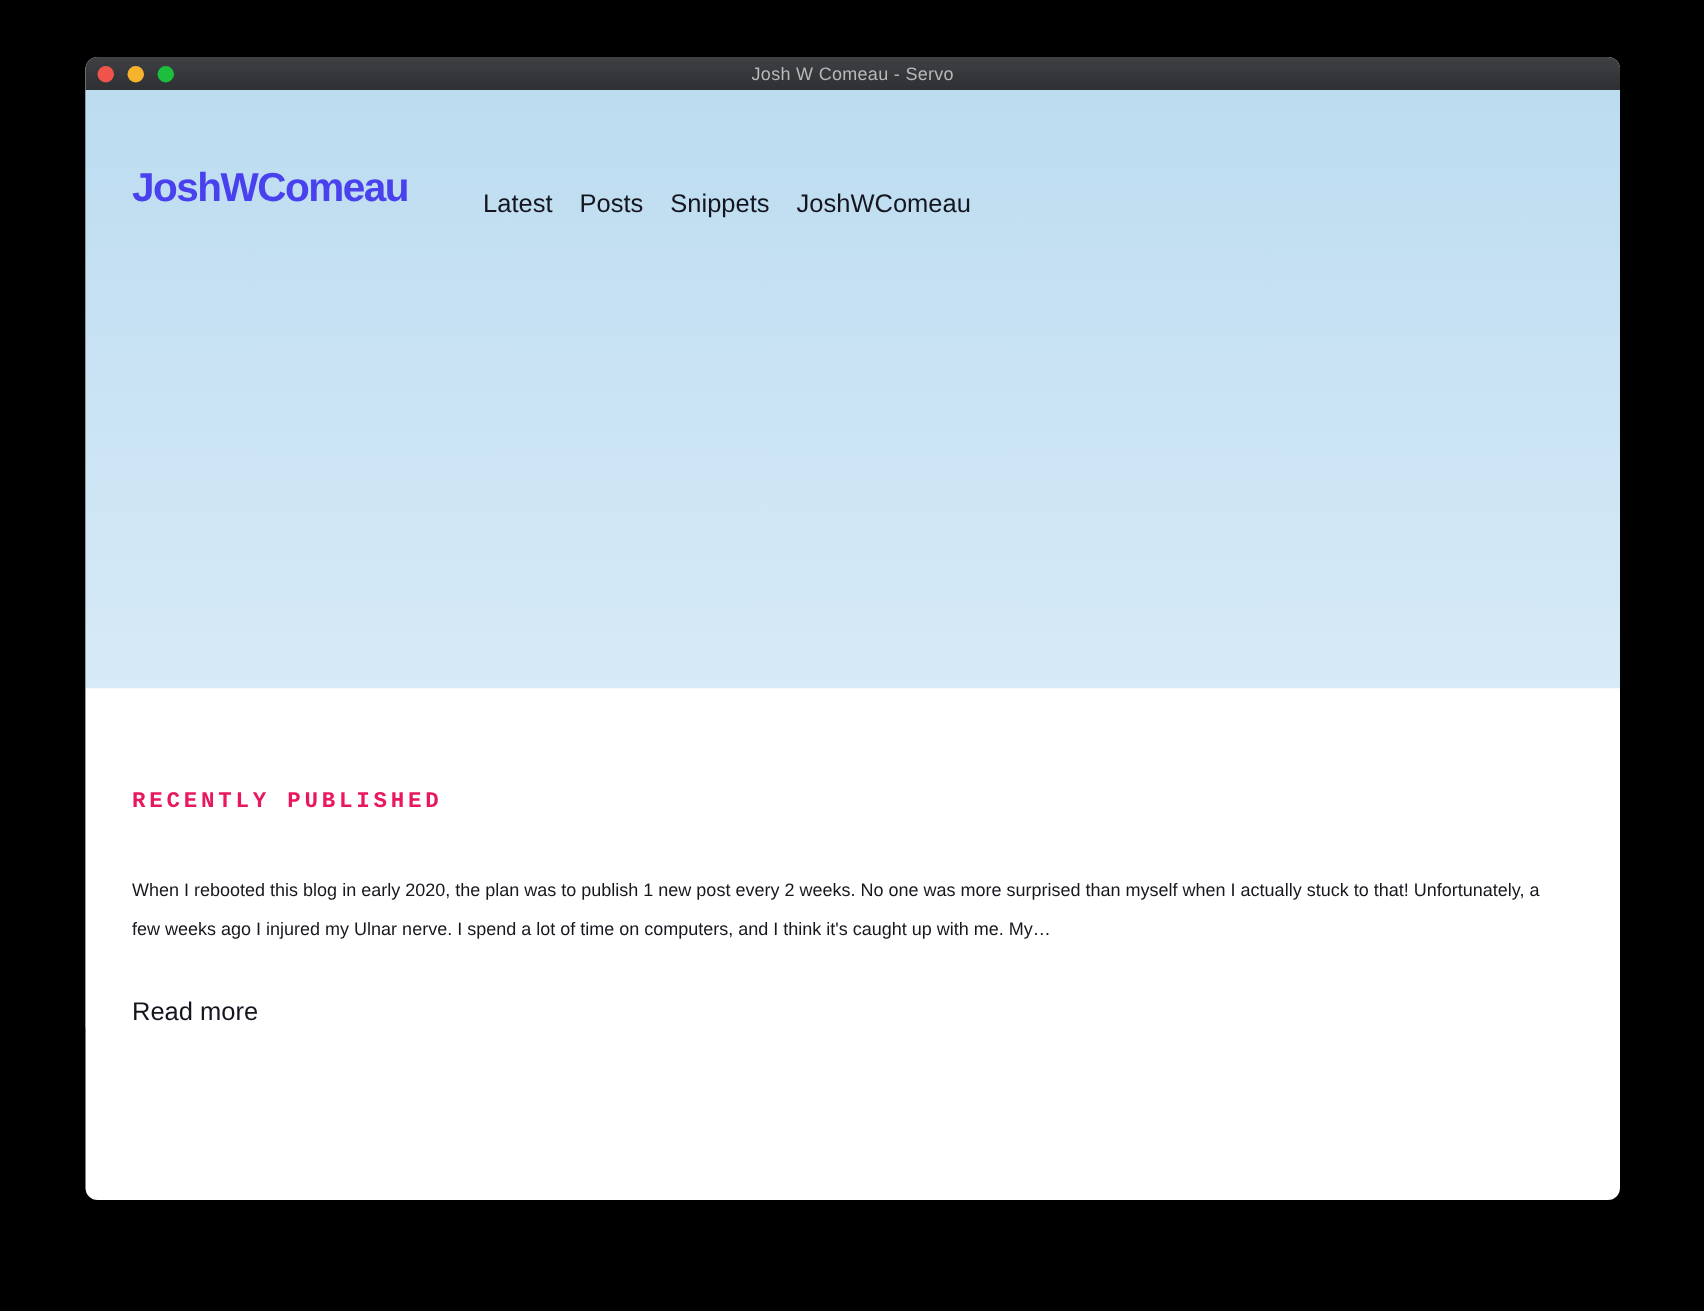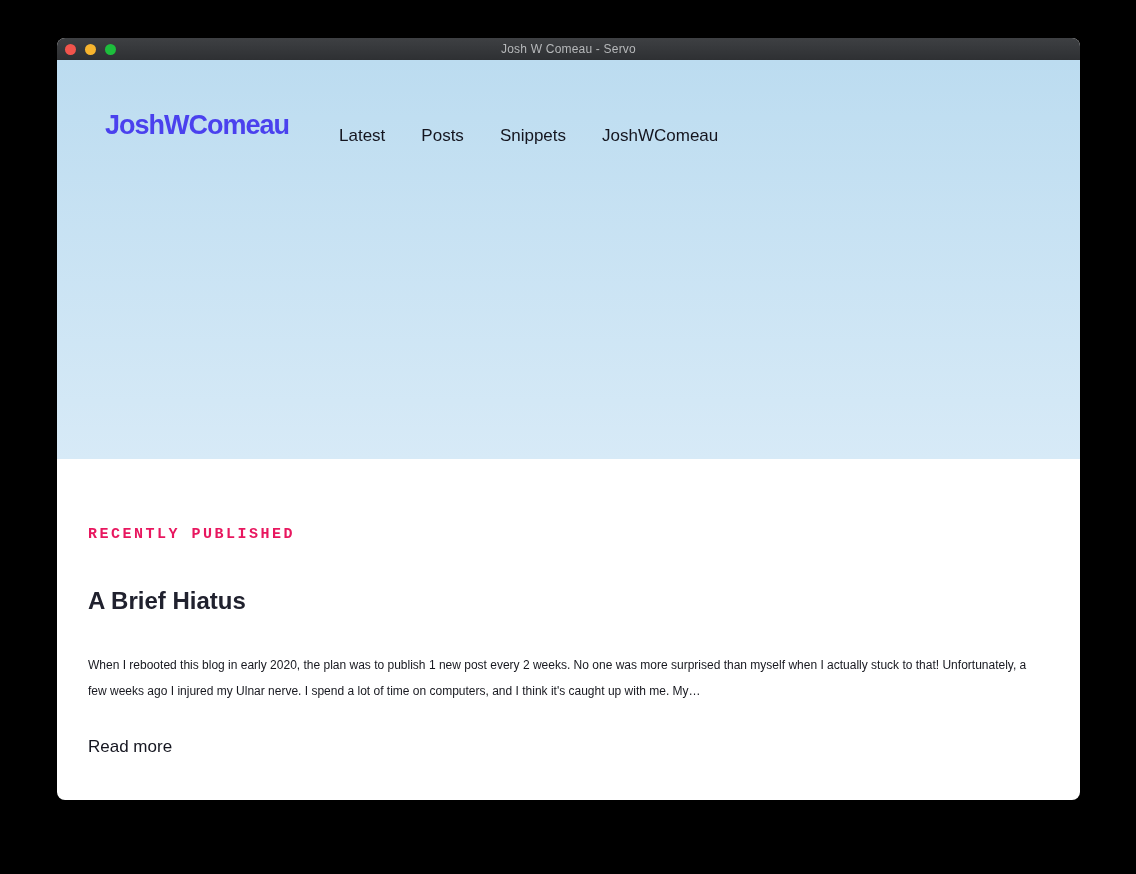--- a/index.html
+++ b/index.html
@@ -47,31 +47,31 @@
   .light.green  { background: #1dbe3c; }
 
   
   .hero {
     height: 399px;
     background: linear-gradient(#bcdcf0, #d7eaf7);
   }
   .site-header {
     display: flex;
     align-items: flex-start;
-    padding: 50px 31px 0 48px;
+    padding: 50px 31px 0 31px;
   }
   .logo {
     font-size: 27px;
     font-weight: 700;
     letter-spacing: -1px;
     cursor: pointer;
   }
   .nav {
     display: flex;
-    gap: 36px;
+    gap: 18px;
     margin-left: 50px;
     margin-top: 16px;
   }
   .nav-link {
     font-size: 17px;
     font-weight: 500;
     color: #14151f;
     text-decoration: none;
     cursor: pointer;
   }
@@ -134,19 +134,18 @@
         <a class="nav-link">Snippets</a>
         <a class="nav-link">JoshWComeau</a>
       </nav>
     </div>
   </div>
 
   <div class="main-content">
     <div class="section-heading" style="color:#e8175f;font-family:Liberation Mono, monospace;">RECENTLY PUBLISHED</div>
 
     <div>
-      <h2 class="post-title">A Brief Hiatus</h2>
       <p class="post-excerpt">When I rebooted this blog in early 2020, the plan was to publish 1 new post every 2 weeks. No one was more surprised than myself when I actually stuck to that! Unfortunately, a few weeks ago I injured my Ulnar nerve. I spend a lot of time on computers, and I think it's caught up with me. My…</p>
       <a class="read-more">Read more</a>
     </div>
   </div>
 
 </div>
 
 </body></html>

